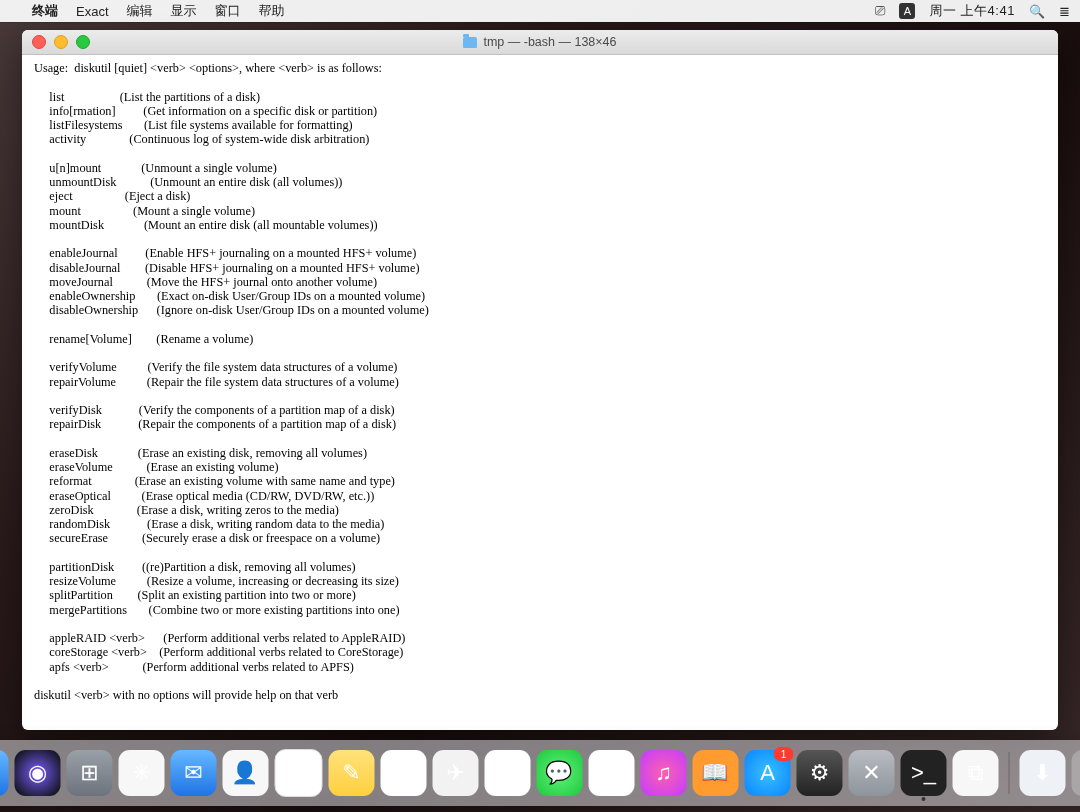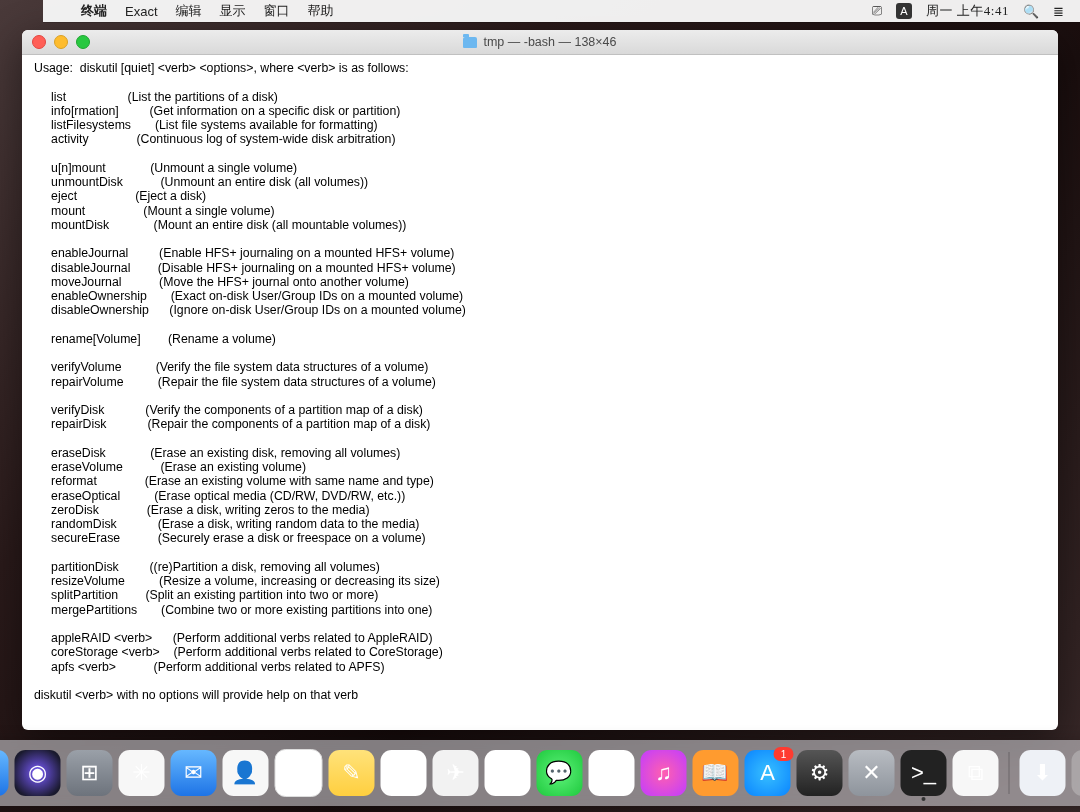--- a/index.html
+++ b/index.html
@@ -20,31 +20,30 @@
   
   .menubar {
     position: absolute;
     top: 0; left: 0; right: 0;
     height: 22px;
     background: rgba(248,248,248,0.96);
     display: flex;
     align-items: center;
     font-size: 13px;
     color: #222;
-    padding: 0 16px;
+    padding: 0 10px;
     box-shadow: 0 1px 0 rgba(0,0,0,0.15);
     z-index: 10;
-    margin-left: 43px;
   }
   .menubar .left { display: flex; align-items: center; gap: 18px; }
   .menubar .left .app { font-weight: 600; }
   .menubar .apple { font-size: 15px; margin-right: 4px; }
   .menubar .spacer { flex: 1; }
   .menubar .right { display: flex; align-items: center; gap: 14px; }
-  .menubar .right .clock { letter-spacing: 0.5px; font-family: Liberation Serif, serif; }
+  .menubar .right .clock { letter-spacing: 0.5px; }
   .status-badge {
     background:#333; color:#fff; font-size:11px; width:16px; height:16px;
     display:inline-flex; align-items:center; justify-content:center; border-radius:3px;
   }
 
   
   .window {
     position: absolute;
     top: 30px;
     left: 22px;
@@ -81,21 +80,21 @@
     width:14px; height:11px; background:#6db8f0; border-radius:2px 2px 1px 1px;
     position:relative; display:inline-block;
   }
   .folder-icon::before{
     content:""; position:absolute; top:-3px; left:0; width:6px; height:3px;
     background:#6db8f0; border-radius:1px 1px 0 0;
   }
   .term-content {
     flex: 1;
     padding: 6px 10px 4px 12px;
-    font-family: Liberation Sans, sans-serif;
+    font-family: Liberation Serif, serif;
     font-size: 12.3px;
     line-height: 1.16;
     color: #000;
     white-space: pre;
     overflow-y: auto;
   }
 
   
   .dock {
     position:absolute;

